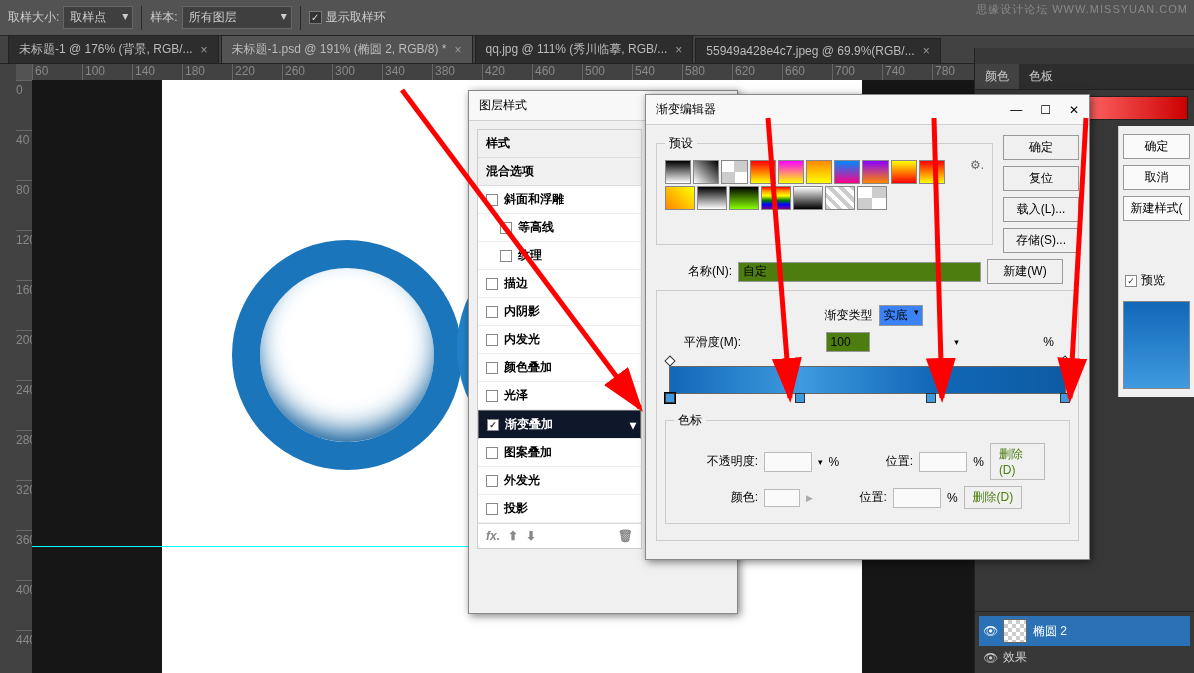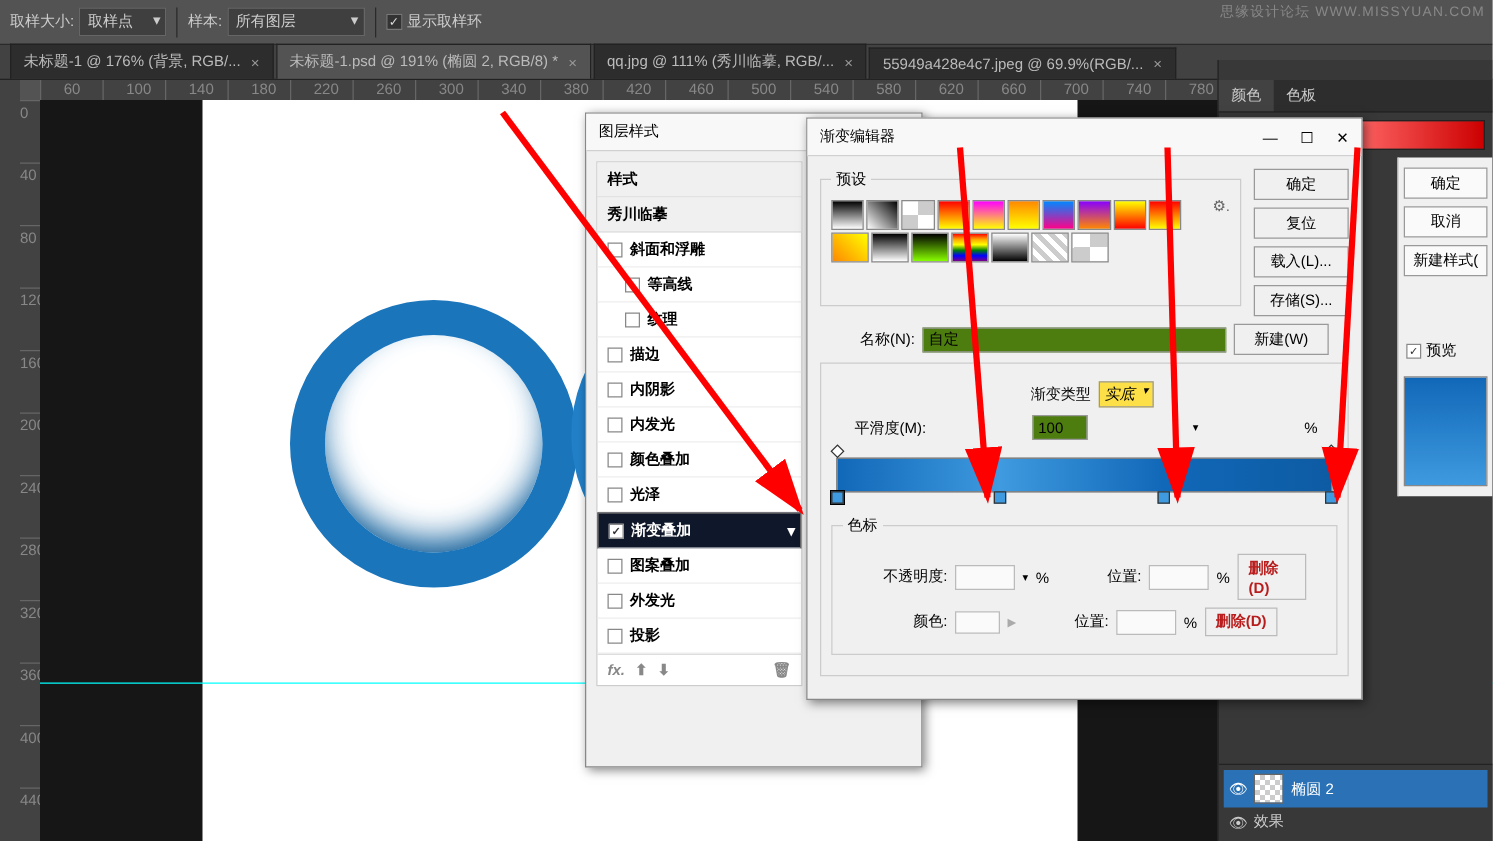--- a/index.html
+++ b/index.html
@@ -8,21 +8,21 @@
 .topbar label { display: flex; align-items: center; gap: 4px; }
 .sel { background: #3f3f3f; color: #ccc; border: 1px solid #666; padding: 2px 18px 2px 6px; position: relative; min-width: 70px; }
 .sel::after { content: "▾"; position: absolute; right: 4px; }
 .divider { width: 1px; height: 24px; background: #2a2a2a; }
 .check { width: 13px; height: 13px; background: #333; border: 1px solid #777; display: inline-flex; align-items: center; justify-content: center; color: #ddd; font-size: 10px; }
 .tabs { background: #424242; height: 28px; display: flex; align-items: flex-end; padding-left: 8px; color: #bbb; border-bottom: 1px solid #222; }
 .tab { padding: 5px 10px; background: #2d2d2d; border: 1px solid #222; border-bottom: none; margin-right: 2px; display: flex; align-items: center; gap: 8px; }
 .tab.active { background: #535353; }
 .tab .x { color: #999; }
 .ruler-h { position: absolute; left: 32px; top: 64px; right: 0; height: 16px; background: #424242; color: #888; font-size: 9px; display: flex; }
-.ruler-h span { width: 50px; border-left: 1px solid #666; padding-left: 18px; }
+.ruler-h span { width: 50px; border-left: 1px solid #666; padding-left: 2px; }
 .ruler-v { position: absolute; left: 16px; top: 80px; width: 16px; bottom: 0; background: #424242; color: #888; font-size: 9px; }
 .ruler-v span { display: block; height: 50px; border-top: 1px solid #666; padding-top: 2px; writing-mode: horizontal-tb; }
 .toolstrip { position: absolute; left: 0; top: 64px; width: 16px; bottom: 0; background: #424242; }
 .canvas-area { position: absolute; left: 32px; top: 80px; right: 0; bottom: 0; background: #161616; }
 .canvas-bg { position: absolute; left: 130px; top: 0; width: 700px; height: 620px; background: #fff; }
 .ring { position: absolute; left: 200px; top: 160px; width: 230px; height: 230px; border-radius: 50%; border: 28px solid #1b75bb; box-shadow: inset 0 -15px 30px -10px #0a4f87, 0 -12px 30px -12px #5aaee6 inset; }
 .ring2 { position: absolute; left: 425px; top: 148px; width: 240px; height: 240px; border-radius: 50%; border: 30px solid #2280c8; clip-path: inset(0 85% 0 0); }
 .guideline { position: absolute; left: 0; right: 0; top: 466px; height: 1px; background: #00ffff; }
 .watermark { position: absolute; right: 6px; top: 2px; color: #888; font-size: 11px; letter-spacing: 1px; }
 .panels-right { position: absolute; right: 0; top: 48px; width: 220px; bottom: 0; background: #383838; border-left: 1px solid #222; }
@@ -52,29 +52,29 @@
 .grad-body { padding: 10px; }
 .fieldset { border: 1px solid #ccc; padding: 8px; margin-bottom: 8px; position: relative; }
 .fieldset > legend { padding: 0 4px; font-size: 12px; }
 .gear { position: absolute; right: 8px; top: 6px; color: #666; }
 .presets { width: 280px; }
 .preset-row { display: flex; gap: 2px; margin-bottom: 2px; }
 .preset { width: 30px; height: 24px; border: 1px solid #888; }
 .row { display: flex; align-items: center; gap: 6px; margin: 6px 16px; }
 .row label { min-width: 60px; text-align: right; }
 .txt-input { border: 1px solid #999; background: #4d7c0f; padding: 2px 4px; }
-.sel2 { border: 1px solid #999; background: #fde047; padding: 1px 14px 1px 4px; position: relative; font-style: italic; }
+.sel2 { border: 1px solid #999; background: #3b82f6; padding: 1px 14px 1px 4px; position: relative; }
 .sel2::after { content: "▾"; position: absolute; right: 3px; font-size: 9px; }
 .grad-bar { position: relative; height: 28px; margin: 14px 4px 18px 4px; background: linear-gradient(to right, #1168b8, #3f9adf 33%, #1168b8 66%, #0d5ba3); border: 1px solid #666; }
 .stop-o { position: absolute; top: -10px; width: 8px; height: 8px; background: #fff; border: 1px solid #333; transform: rotate(45deg); }
 .stop-c { position: absolute; bottom: -10px; width: 10px; height: 10px; background: #3f9adf; border: 1px solid #333; }
 .stop-c.sel-stop { outline: 1px solid #000; }
 .stops-fs .row label { min-width: 68px; }
 .mini-input { width: 48px; border: 1px solid #bbb; background: #fafafa; padding: 2px; }
-.btn-sm { border: 1px solid #bbb; background: #f0f0f0; padding: 2px 8px; color: #b91c1c; font-weight: bold; }
+.btn-sm { border: 1px solid #bbb; background: #f0f0f0; padding: 2px 8px; color: #4d7c0f; }
 .win-ctrls { display: flex; gap: 18px; font-size: 13px; }
 .win-ctrls span { cursor: pointer; }
 .ls-right-truncated { position: absolute; right: 0; top: 126px; width: 76px; background: #f0f0f0; border-left: 1px solid #ccc; padding: 8px 4px; display: flex; flex-direction: column; gap: 6px; }
 .btn-trunc { border: 1px solid #999; background: #fafafa; padding: 3px 4px; text-align: center; white-space: nowrap; overflow: hidden; }
 .prev-cb { display: flex; align-items: center; gap: 4px; padding: 2px; margin-top: 43px; }
 .swatch-big { height: 88px; background: linear-gradient(#1168b8, #3f9adf); border: 1px solid #888; margin-top: 4px; }
 .arrow { position: absolute; pointer-events: none; }
 </style>
 </head>
 <body>
@@ -185,21 +185,21 @@
   </div>
 </div>
 
 <div class="dialog" style="left:468px; top:90px; width:270px; height:524px">
   <div class="dlg-title">
     <span>图层样式</span>
   </div>
   <div class="dlg-body">
     <div class="style-list">
       <div class="hdr">样式</div>
-      <div class="hdr">秀川临摹</div>
+      <div class="hdr">混合选项</div>
       <div id="style-items">
           <div class="item">
             <span class="cb " style=""></span>
             <span>斜面和浮雕</span>
           </div>
           <div class="item">
             <span class="cb " style="margin-left:14px"></span>
             <span>等高线</span>
           </div>
           <div class="item">

